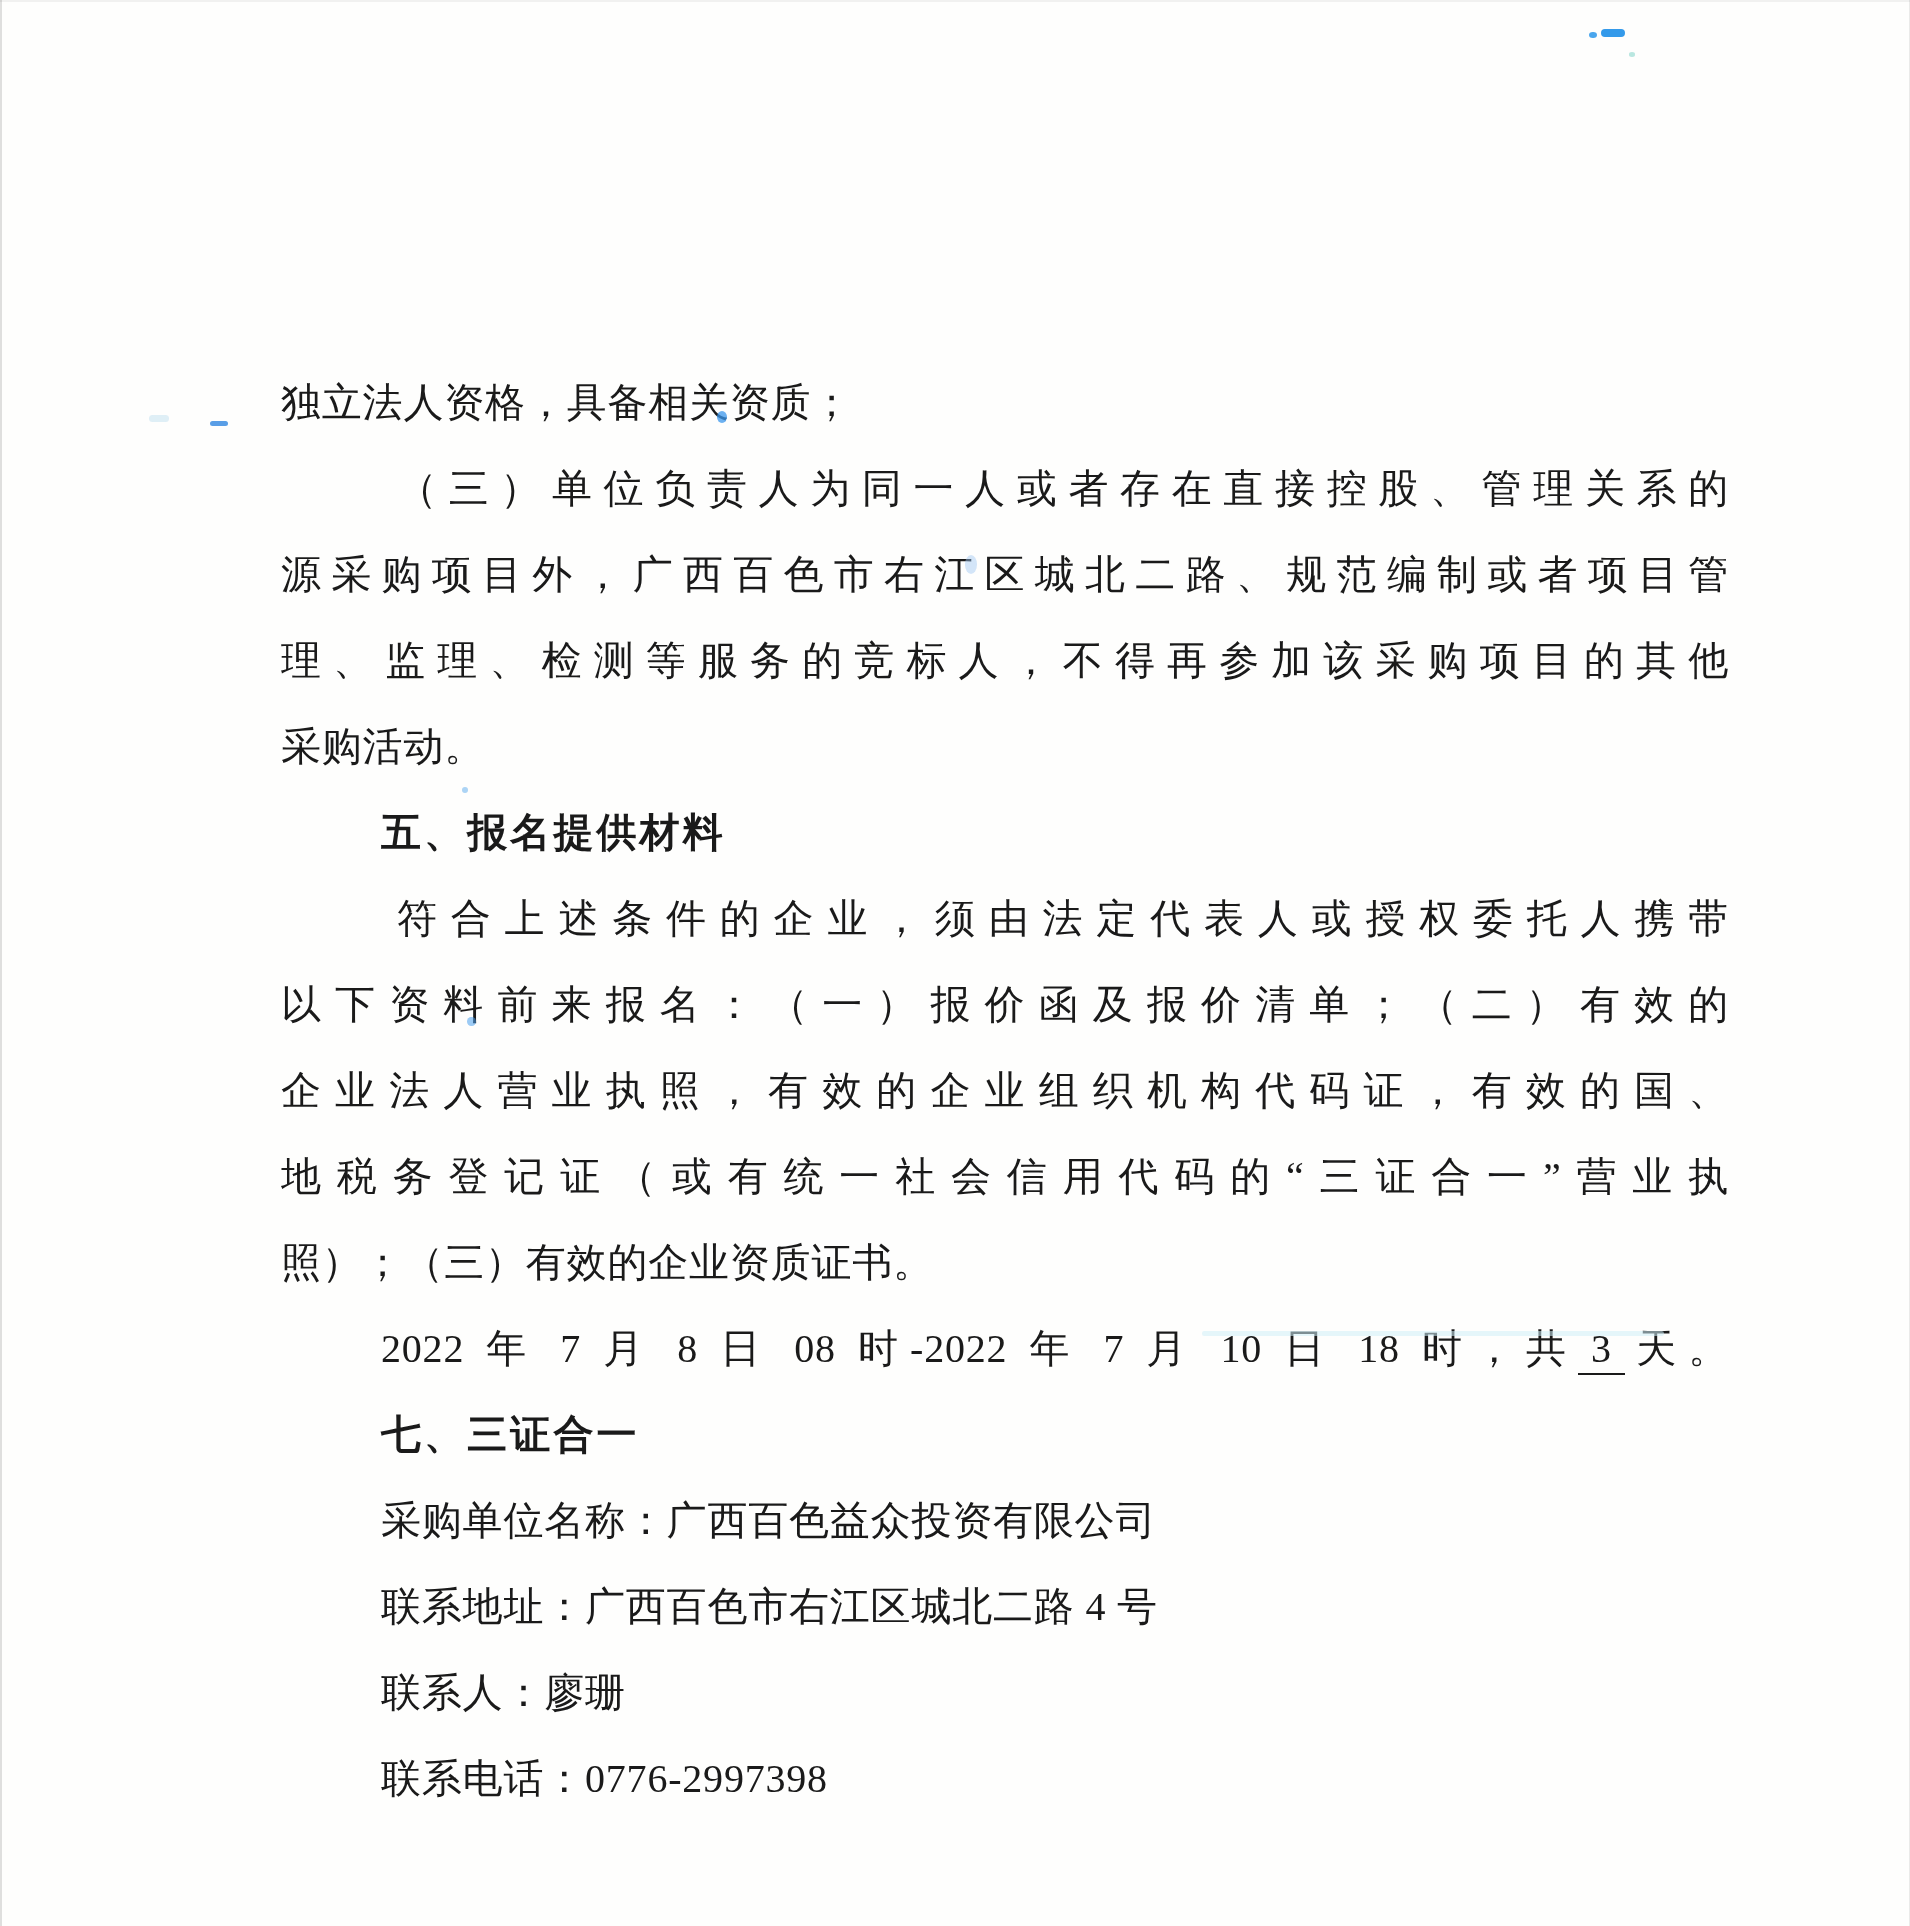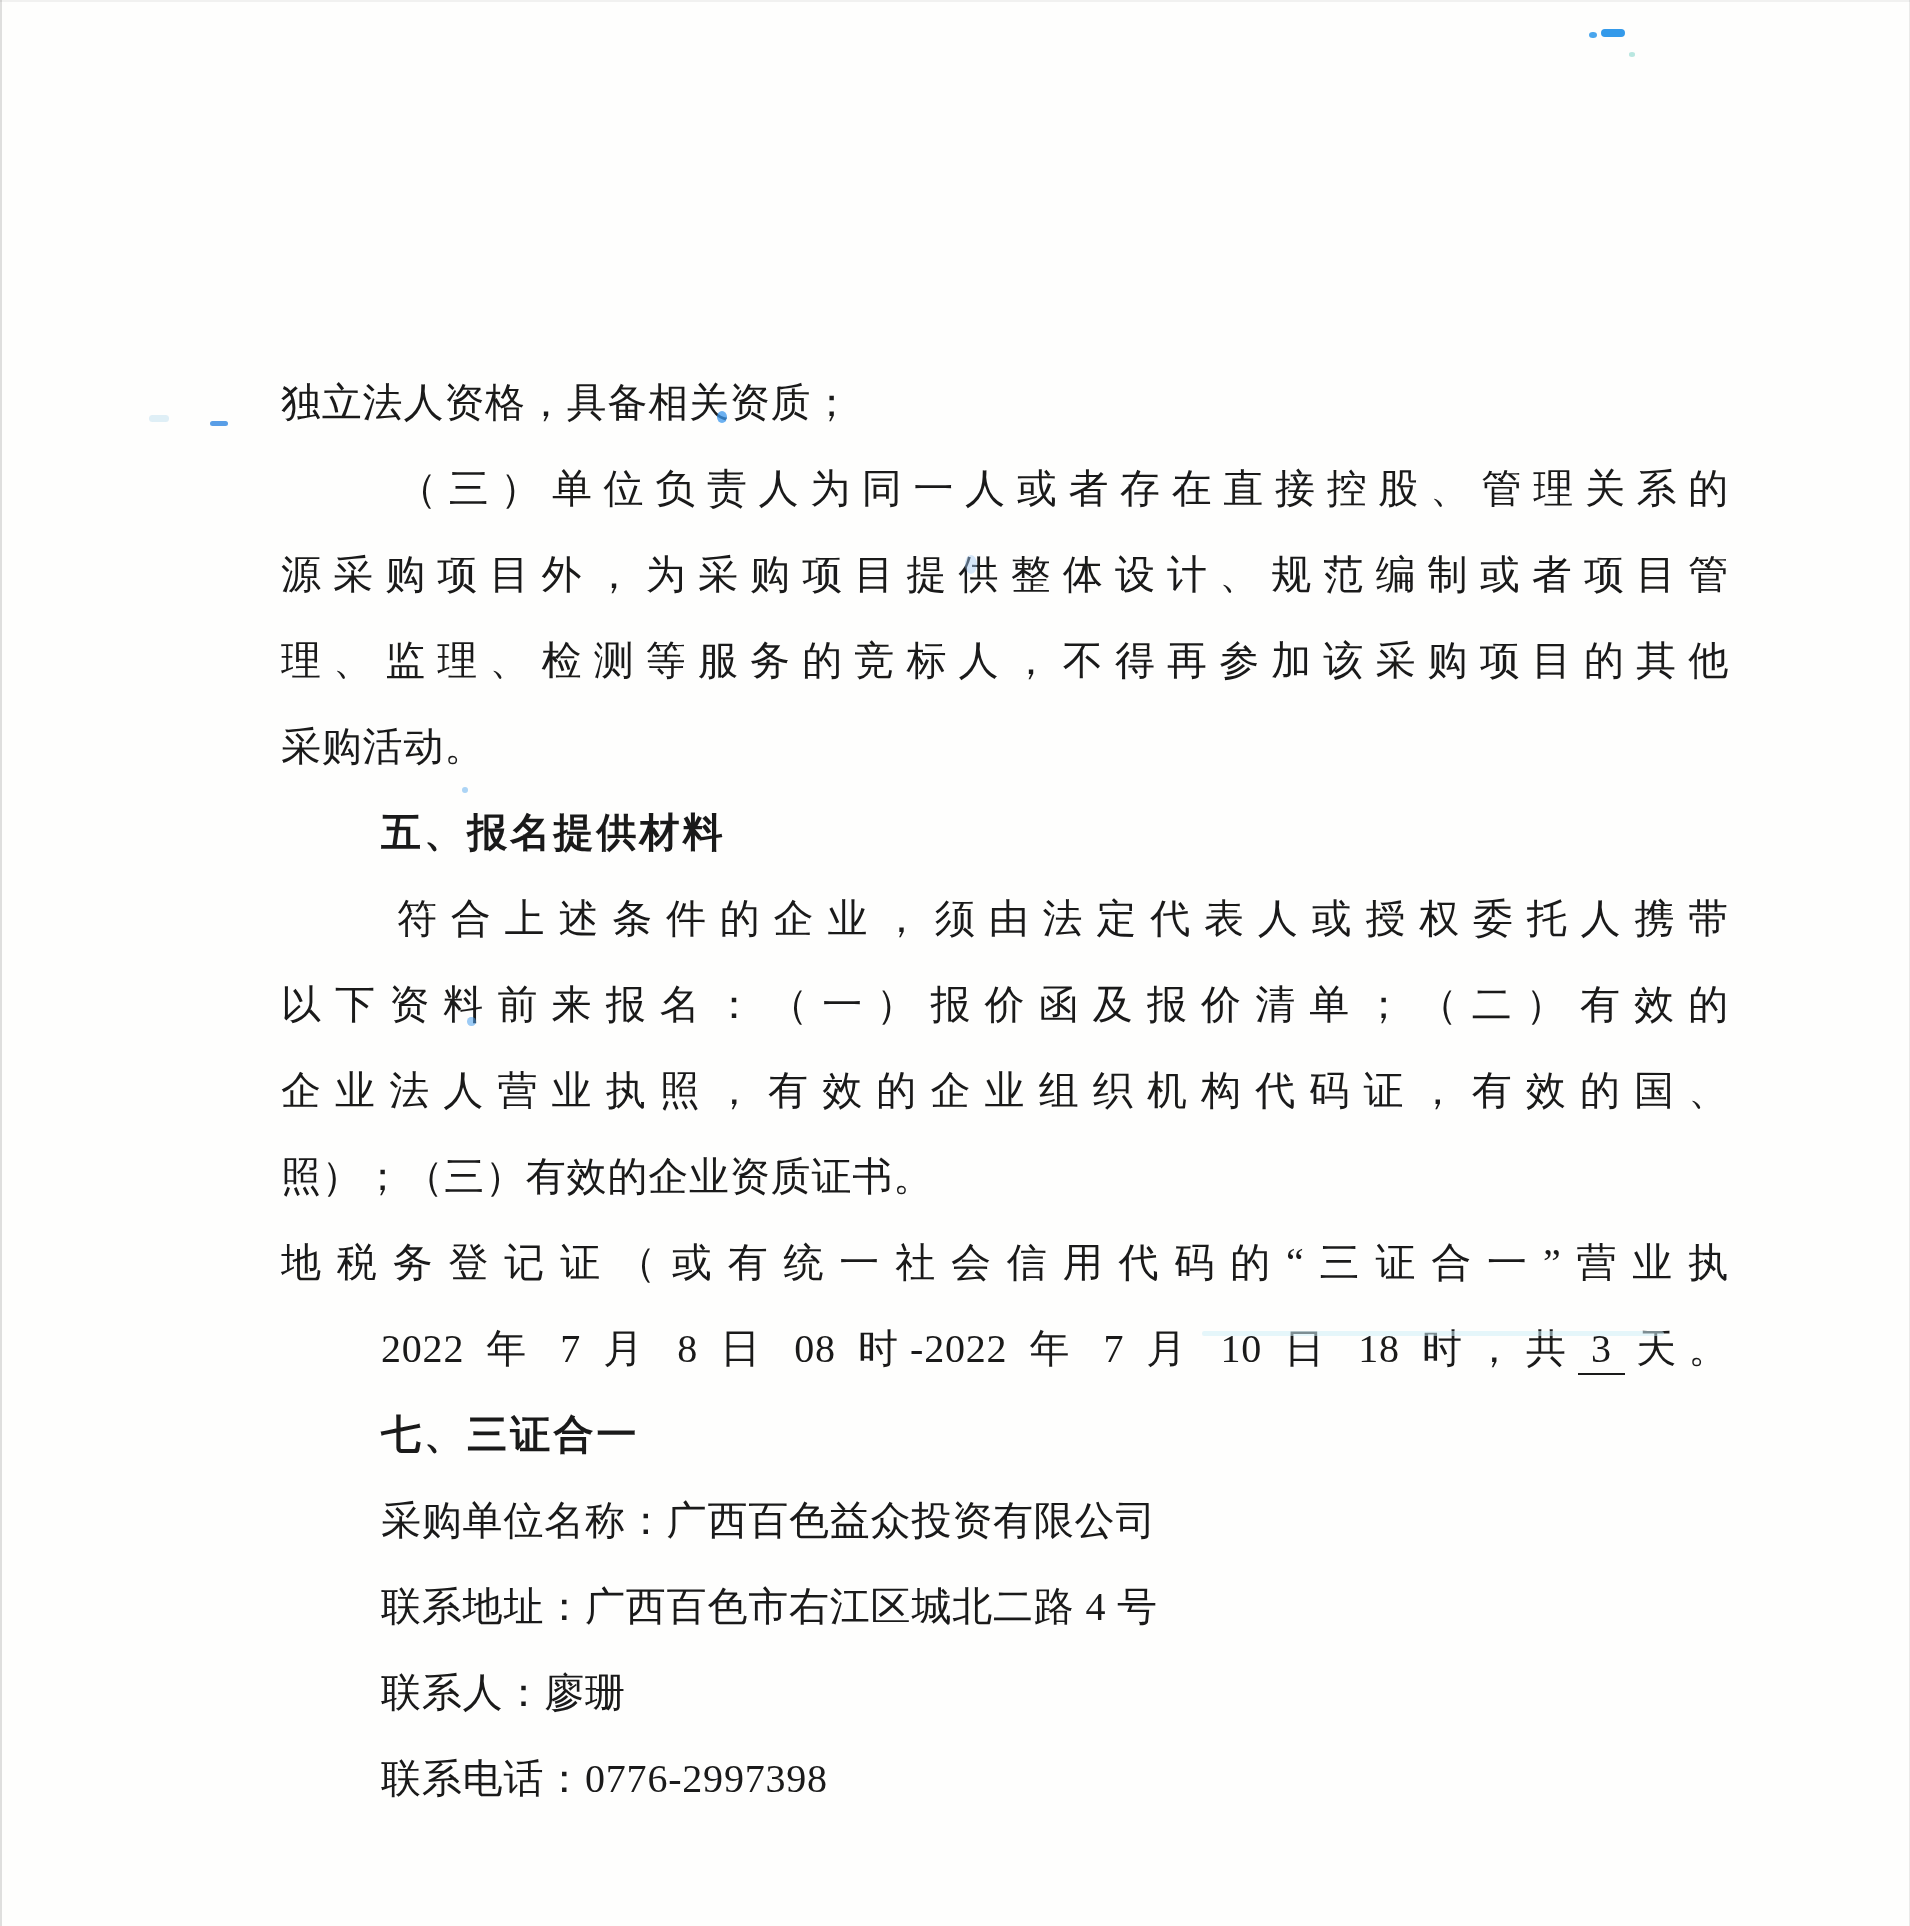--- a/index.html
+++ b/index.html
@@ -35,29 +35,29 @@
   .m-caigou-dot{left:462px;top:787px;width:6.2px;height:6.2px;background:#5aaaee;opacity:.5}
   .m-shang-dot{left:467px;top:1017px;width:8.5px;height:9.2px;background:#4aa0ee;opacity:.55}
   .m-zhao-streak{left:1202px;top:1331px;width:462px;height:4.6px;background:#cfeef8;border-radius:2.3px;opacity:.55}
 </style>
 </head>
 <body>
 
 <div class="doc">
   <div class="line wrapok">独立法人资格，具备相关资质；</div>
   <div class="line j indent">（三）单位负责人为同一人或者存在直接控股、管理关系的</div>
-  <div class="line j">源采购项目外，为采购项目提供整体设计、规范编制或者项目管</div>
+  <div class="line j">源采购项目外，广西百色市右江区城北二路、规范编制或者项目管</div>
   <div class="line j">理、监理、检测等服务的竞标人，不得再参加该采购项目的其他</div>
   <div class="line wrapok">采购活动。</div>
   <div class="line head hind">五、报名提供材料</div>
   <div class="line j indent">符合上述条件的企业，须由法定代表人或授权委托人携带</div>
   <div class="line j">以下资料前来报名：（一）报价函及报价清单；（二）有效的</div>
   <div class="line j">企业法人营业执照，有效的企业组织机构代码证，有效的国、</div>
+  <div class="line j">地税务登记证（或有统一社会信用代码的“三证合一”营业执</div>
   <div class="line wrapok">照）；（三）有效的企业资质证书。</div>
-  <div class="line j">地税务登记证（或有统一社会信用代码的“三证合一”营业执</div>
   <div class="line j hind"><span>2022 年 7 月 8 日 08 时-2022 年 7 月 10 日 18 时，共</span><span class="u">3</span><span>天。</span></div>
   <div class="line head hind">七、三证合一</div>
   <div class="line hind">采购单位名称：广西百色益众投资有限公司</div>
   <div class="line hind">联系地址：广西百色市右江区城北二路 4 号</div>
   <div class="line hind">联系人：廖珊</div>
   <div class="line hind">联系电话：0776-2997398</div>
 
 </div>
 
 <div class="mark m-top-dash"></div>

